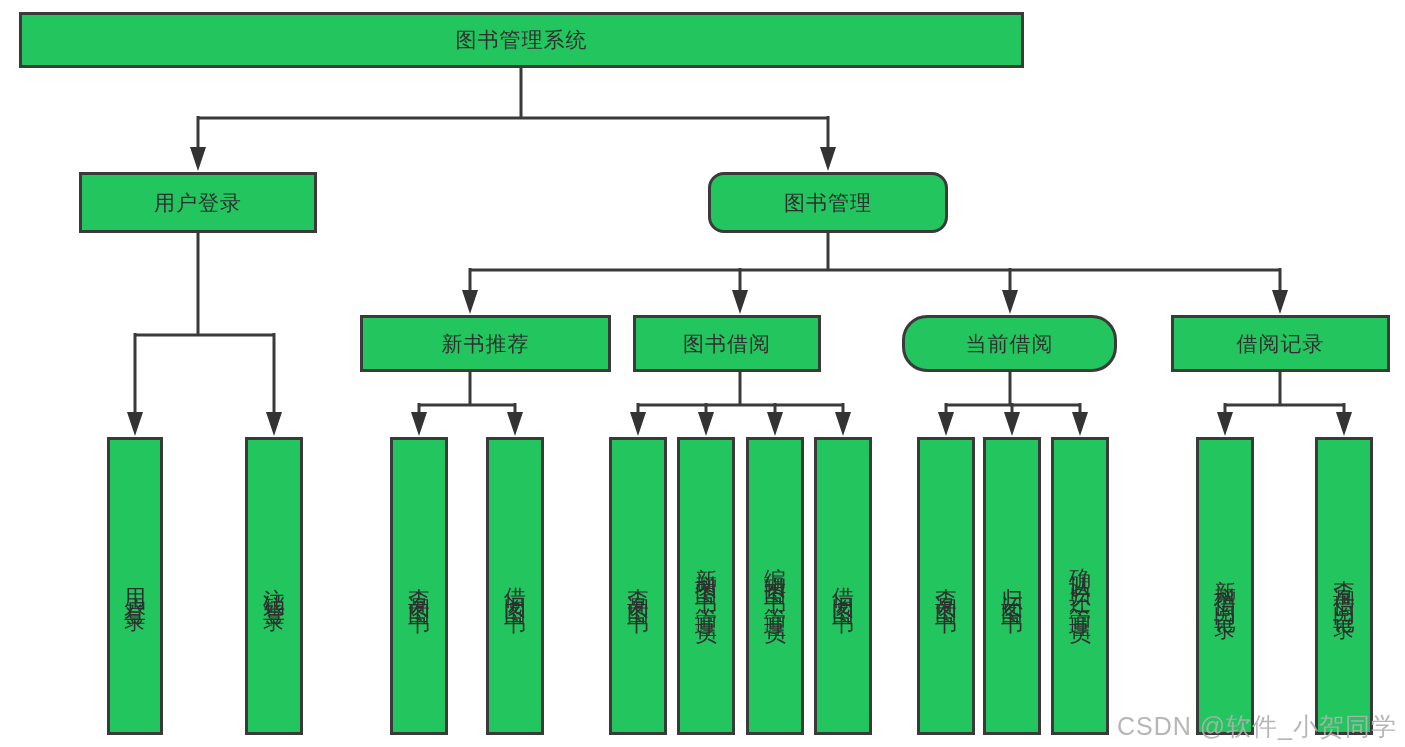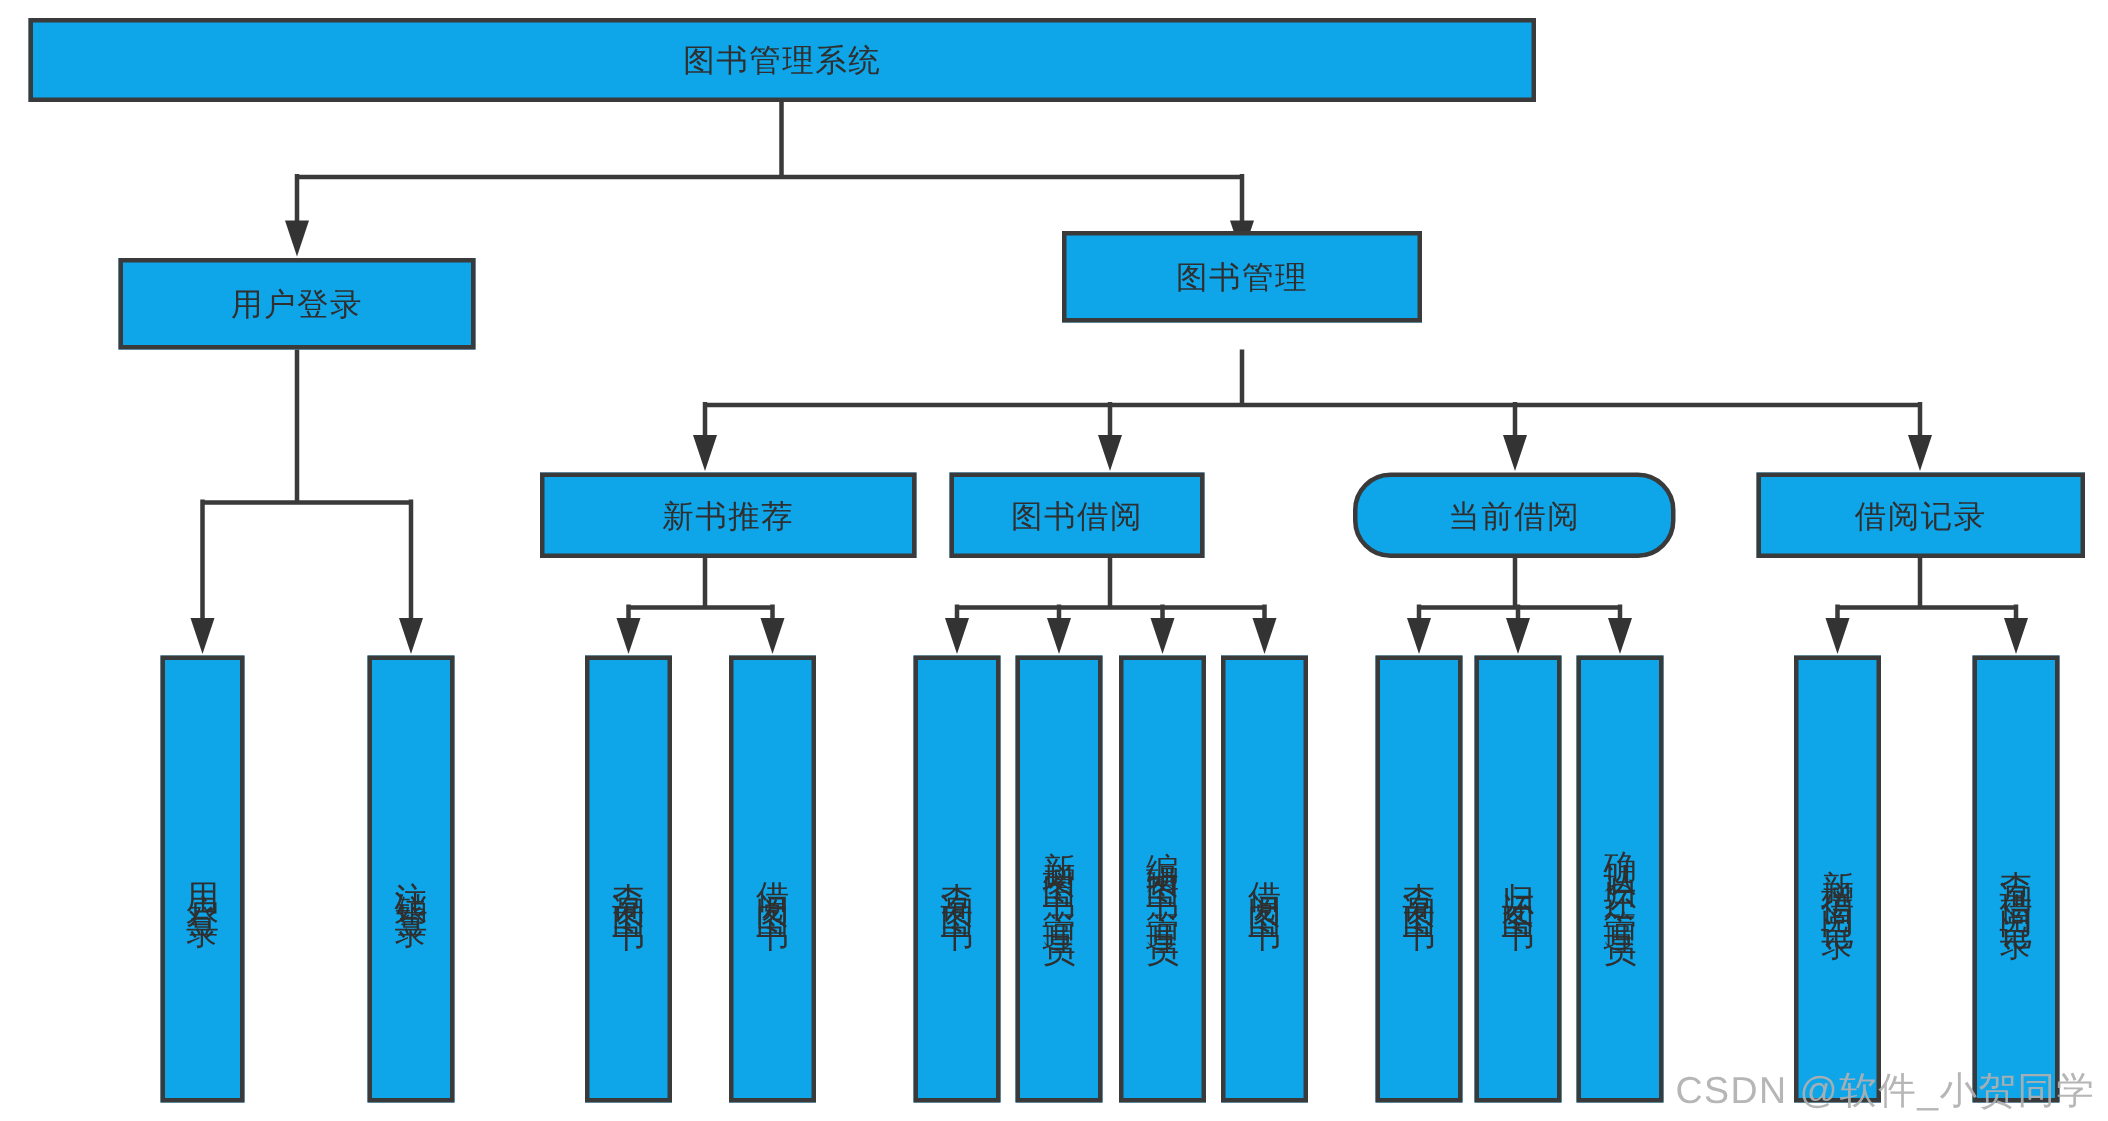--- a/index.html
+++ b/index.html
@@ -14,21 +14,21 @@
   .connector-layer {
     position: absolute;
     left: 0; top: 0;
     width: 1405px; height: 747px;
     pointer-events: none;
   }
   .box {
     position: absolute;
     box-sizing: border-box;
     border: 3px solid #3a3a3a;
-    background: #0ea5e9;
+    background: #22c55e;
     color: #2f2f2f;
     display: flex;
     align-items: center;
     justify-content: center;
     z-index: 2;
   }
   .h-box {
     font-size: 21px;
     letter-spacing: 1px;
     white-space: nowrap;
@@ -104,24 +104,24 @@
     <g>
       <path class="conn" d="M1280,372 L1280,405 M1223.5,405 L1345.5,405 M1225,403 L1225,415 M1344,403 L1344,415"></path>
       <polygon class="arrow" points="1225,436 1217,412 1233,412"></polygon>
       <polygon class="arrow" points="1344,436 1336,412 1352,412"></polygon>
     </g>
   </svg>
 
   <div class="box h-box" style="left:19px; top:12px; width:1005px; height:56px;">图书管理系统</div>
 
   <div class="box h-box" style="left:79px; top:172px; width:238px; height:61px;">用户登录</div>
-  <div class="box h-box" style="left:708px; top:154px; width:240px; height:61px;">图书管理</div>
+  <div class="box h-box" style="left:708px; top:172px; width:240px; height:61px;border-radius:16px;">图书管理</div>
 
   <div class="box h-box" style="left:360px; top:315px; width:251px; height:57px;">新书推荐</div>
-  <div class="box h-box" style="left:633px; top:315px; width:170px; height:57px;">图书借阅</div>
+  <div class="box h-box" style="left:633px; top:315px; width:188px; height:57px;">图书借阅</div>
   <div class="box h-box" style="left:902px; top:315px; width:215px; height:57px;border-radius:25px;">当前借阅</div>
   <div class="box h-box" style="left:1171px; top:315px; width:219px; height:57px;">借阅记录</div>
 
   <div class="box v-box" style="left:107px; top:437px; width:56px; height:298px;">用户登录</div>
   <div class="box v-box" style="left:245px; top:437px; width:58px; height:298px;">注销登录</div>
 
   <div class="box v-box" style="left:390px; top:437px; width:58px; height:298px;">查询图书</div>
   <div class="box v-box" style="left:486px; top:437px; width:58px; height:298px;">借阅图书</div>
 
   <div class="box v-box" style="left:609px; top:437px; width:58px; height:298px;">查询图书</div>

